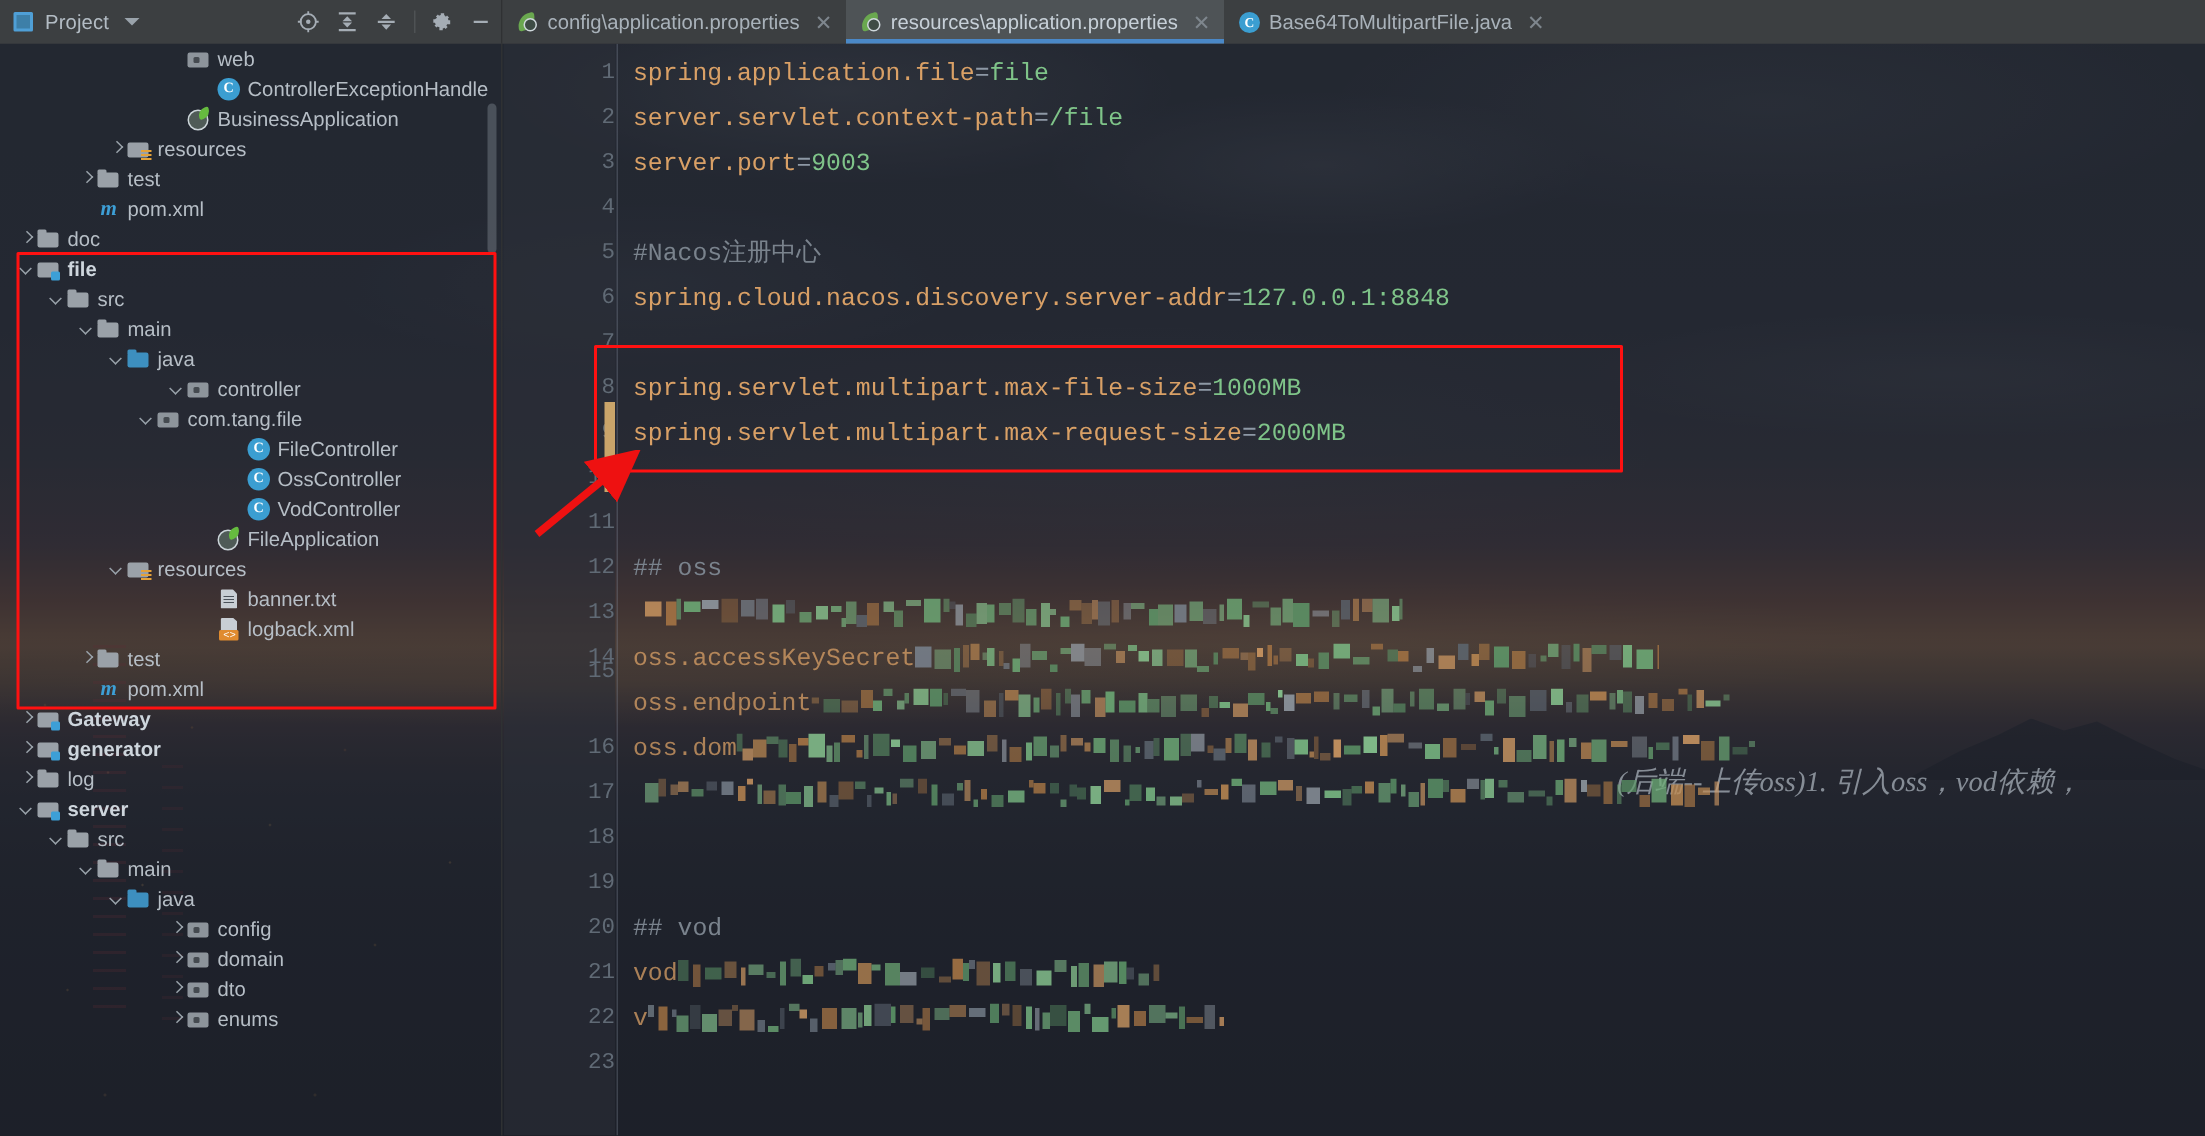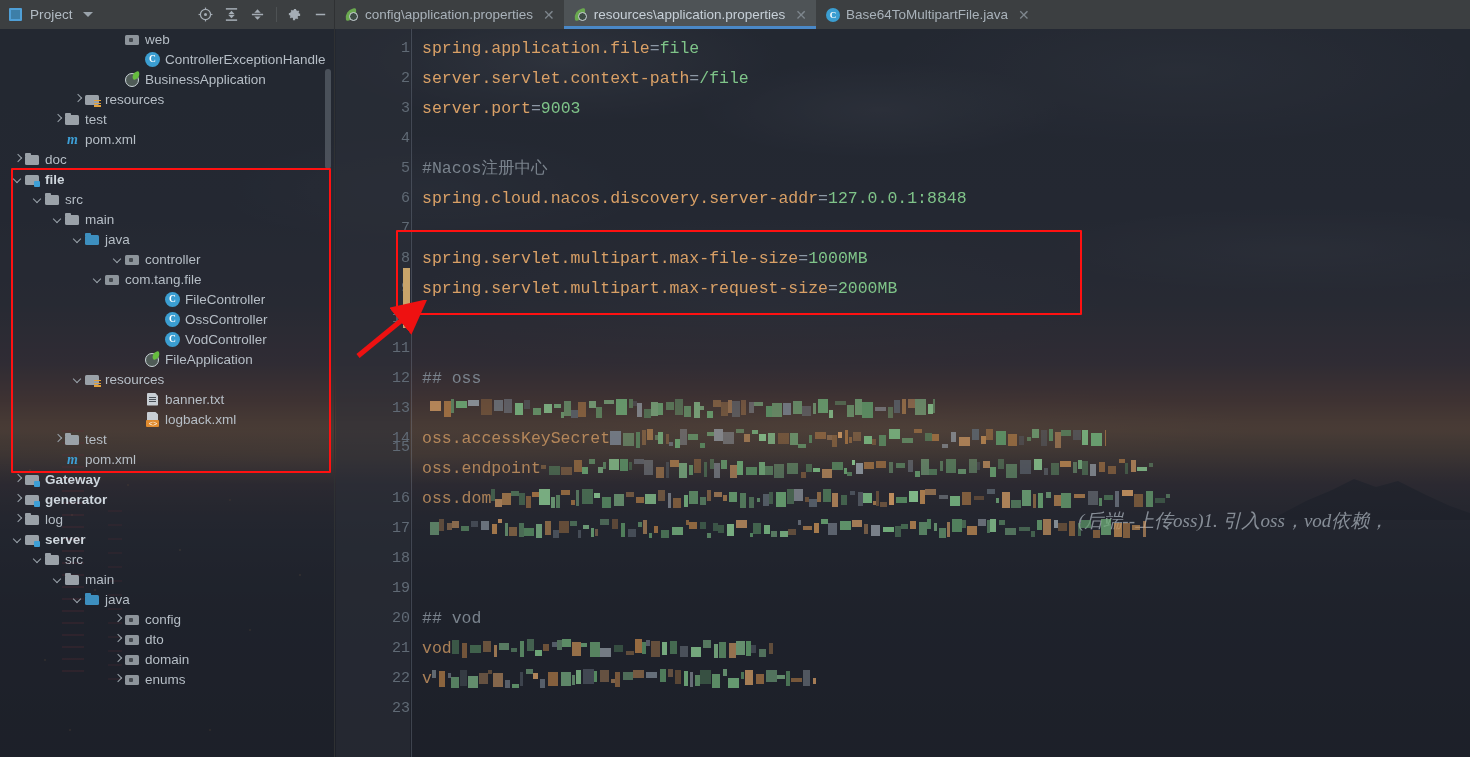--- a/index.html
+++ b/index.html
@@ -596,26 +596,26 @@
         <span>java</span>
       </div>
       <div class="row" style="padding-left: 112px;">
         <span class="arrow r"></span>
         <span class="ti ic-pkg"></span>
         <span>config</span>
       </div>
       <div class="row" style="padding-left: 112px;">
         <span class="arrow r"></span>
         <span class="ti ic-pkg"></span>
-        <span>dto</span>
+        <span>domain</span>
       </div>
       <div class="row" style="padding-left: 112px;">
         <span class="arrow r"></span>
         <span class="ti ic-pkg"></span>
-        <span>domain</span>
+        <span>dto</span>
       </div>
       <div class="row" style="padding-left: 112px;">
         <span class="arrow r"></span>
         <span class="ti ic-pkg"></span>
         <span>enums</span>
       </div>
     </div>
   <div id="tree-scroll">
     <div id="tree-thumb"></div>
   </div>

